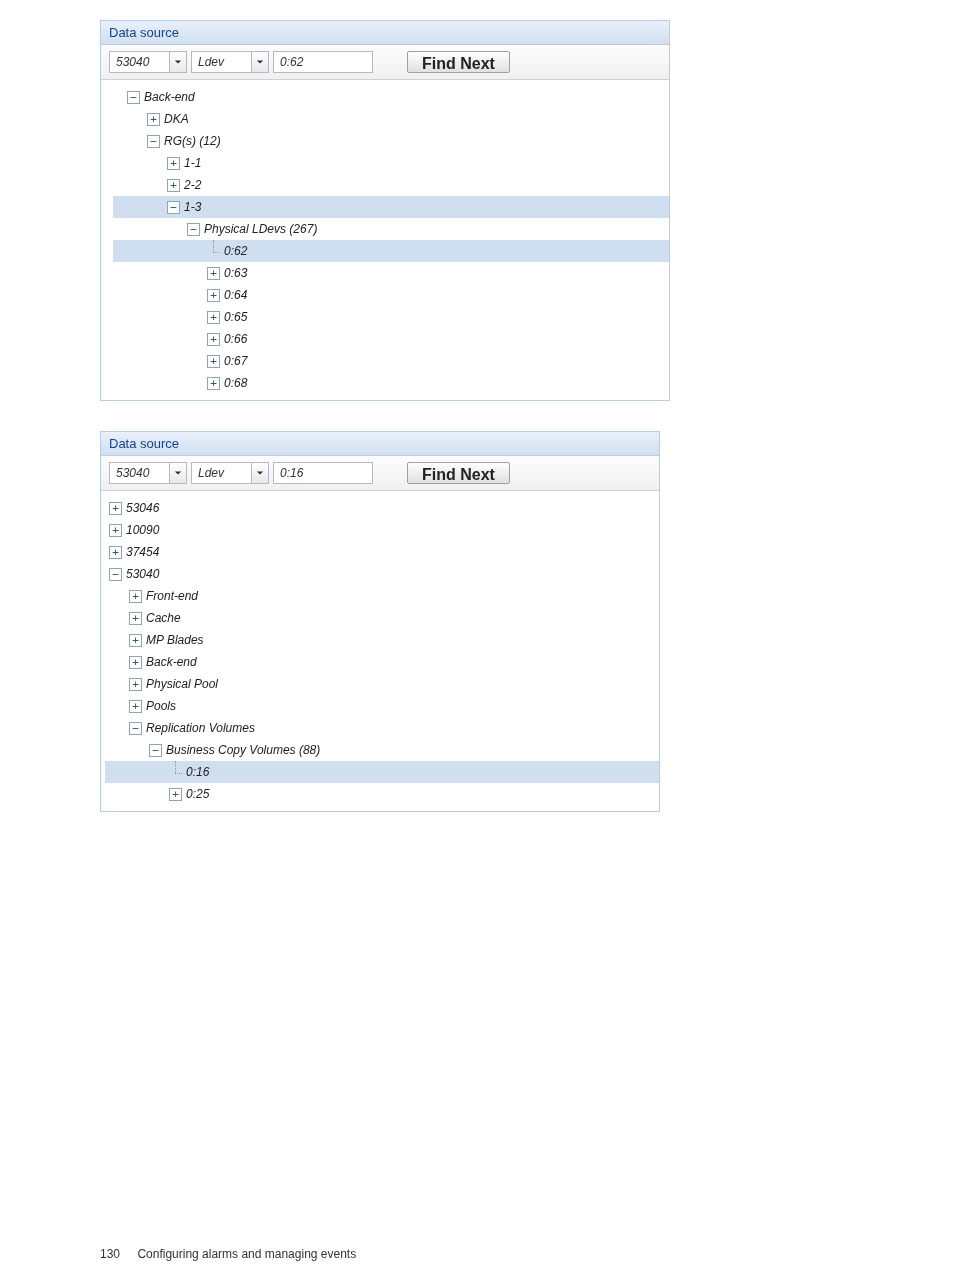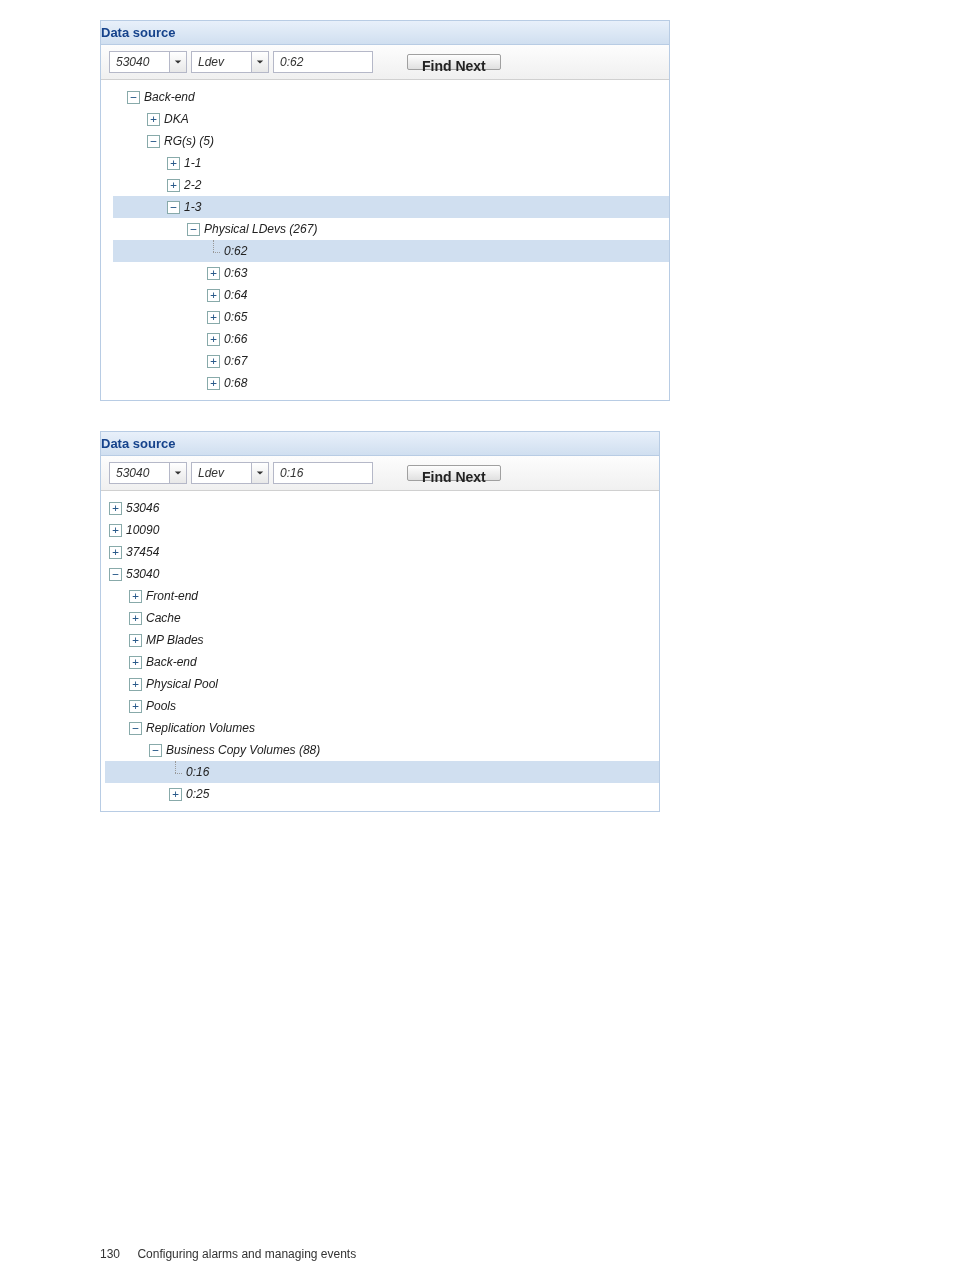--- a/index.html
+++ b/index.html
@@ -1,26 +1,26 @@
 <!DOCTYPE html>
 <html><head>
   <meta charset="utf-8">
   <style>
     * { box-sizing: border-box; margin: 0; padding: 0; }
     body { background: #fff; font-family: Arial, sans-serif; padding: 20px 0; }
     .page { width: 954px; margin: 0 auto; padding: 0 100px; position: relative; min-height: 1271px; }
     .panel { border: 1px solid #b8cce4; background: #fff; width: 570px; }
-    .panel-header { background: linear-gradient(#e8f0fa, #d0dff0); border-bottom: 1px solid #b8cce4; padding: 4px 0; font-weight: bold; font-size: 13px; color: #15428b; }
+    .panel-header { background: linear-gradient(#e8f0fa, #d0dff0); border-bottom: 1px solid #b8cce4; padding: 4px 8px; font-weight: normal; font-size: 13px; color: #15428b; }
     .toolbar { background: linear-gradient(#fdfdfd, #f0f0f0); border-bottom: 1px solid #d0d0d0; padding: 6px 8px; display: flex; align-items: center; gap: 4px; }
     .combo { display: inline-flex; align-items: stretch; height: 22px; }
     .combo-input { border: 1px solid #b5b8c8; border-right: none; padding: 2px 6px; font-size: 12px; font-style: italic; color: #333; background: #fff; width: 60px; height: 22px; }
     .combo-trigger { border: 1px solid #b5b8c8; background: linear-gradient(#fff,#e8e8e8); width: 18px; display: flex; align-items: center; justify-content: center; cursor: pointer; }
     .combo-trigger svg { width: 8px; height: 8px; }
     .text-input { border: 1px solid #b5b8c8; padding: 2px 6px; font-size: 12px; font-style: italic; color: #333; background: #fff; width: 100px; height: 22px; }
-    .find-btn { margin-left: 30px; border: 1px solid #a0a0a0; background: linear-gradient(#fefefe,#e0e0e0); padding: 3px 14px; font-size: 14px; font-weight: bold; color: #222; cursor: pointer; border-radius: 2px; height: 16px; }
+    .find-btn { margin-left: 30px; border: 1px solid #a0a0a0; background: linear-gradient(#fefefe,#e0e0e0); padding: 3px 14px; font-size: 16px; font-weight: bold; color: #222; cursor: pointer; border-radius: 2px; height: 22px; }
     .tree { padding: 6px 0 6px 12px; font-size: 12px; }
     .tree-row { display: flex; align-items: center; height: 22px; padding-left: 4px; white-space: nowrap; font-style: italic; color: #222; }
     .tree-row.selected { background: #d0dff0; }
     .indent { display: inline-block; }
     .toggle { width: 13px; height: 13px; border: 1px solid #8aa; background: #fff; display: inline-flex; align-items: center; justify-content: center; margin-right: 4px; font-size: 11px; line-height: 1; color: #2a5a8a; font-family: monospace; font-style: normal; cursor: pointer; }
     .elbow { display:inline-block; width:13px; height:13px; margin-right:4px; position:relative; }
     .elbow::before { content:''; position:absolute; left:6px; top:-5px; height:12px; border-left:1px dotted #999; }
     .elbow::after { content:''; position:absolute; left:6px; top:7px; width:7px; border-top:1px dotted #999; }
     .node-label { }
     .gap { height: 30px; }
@@ -61,21 +61,21 @@
           <span class="node-label">Back-end</span>
         </div>
         <div class="tree-row">
           <span class="indent" style="width: 30px;"></span>
           <span class="toggle">+</span>
           <span class="node-label">DKA</span>
         </div>
         <div class="tree-row">
           <span class="indent" style="width: 30px;"></span>
           <span class="toggle">−</span>
-          <span class="node-label">RG(s) (5)</span>
+          <span class="node-label">RG(s) (12)</span>
         </div>
         <div class="tree-row">
           <span class="indent" style="width: 50px;"></span>
           <span class="toggle">+</span>
           <span class="node-label">1-1</span>
         </div>
         <div class="tree-row">
           <span class="indent" style="width: 50px;"></span>
           <span class="toggle">+</span>
           <span class="node-label">2-2</span>

